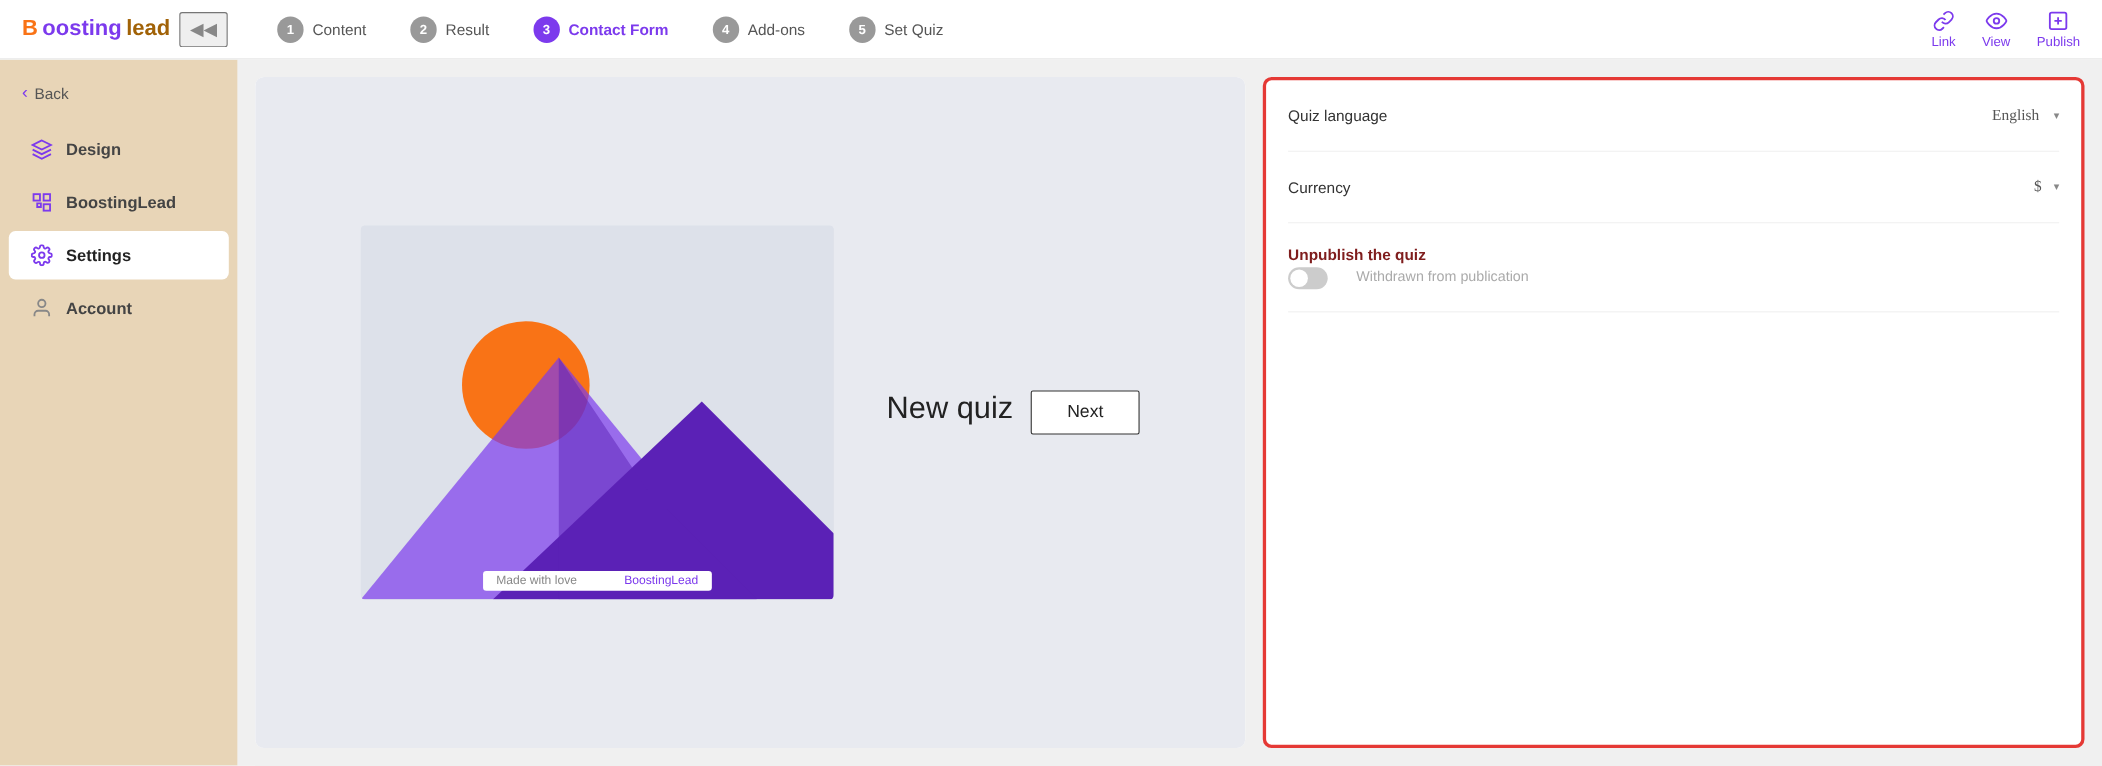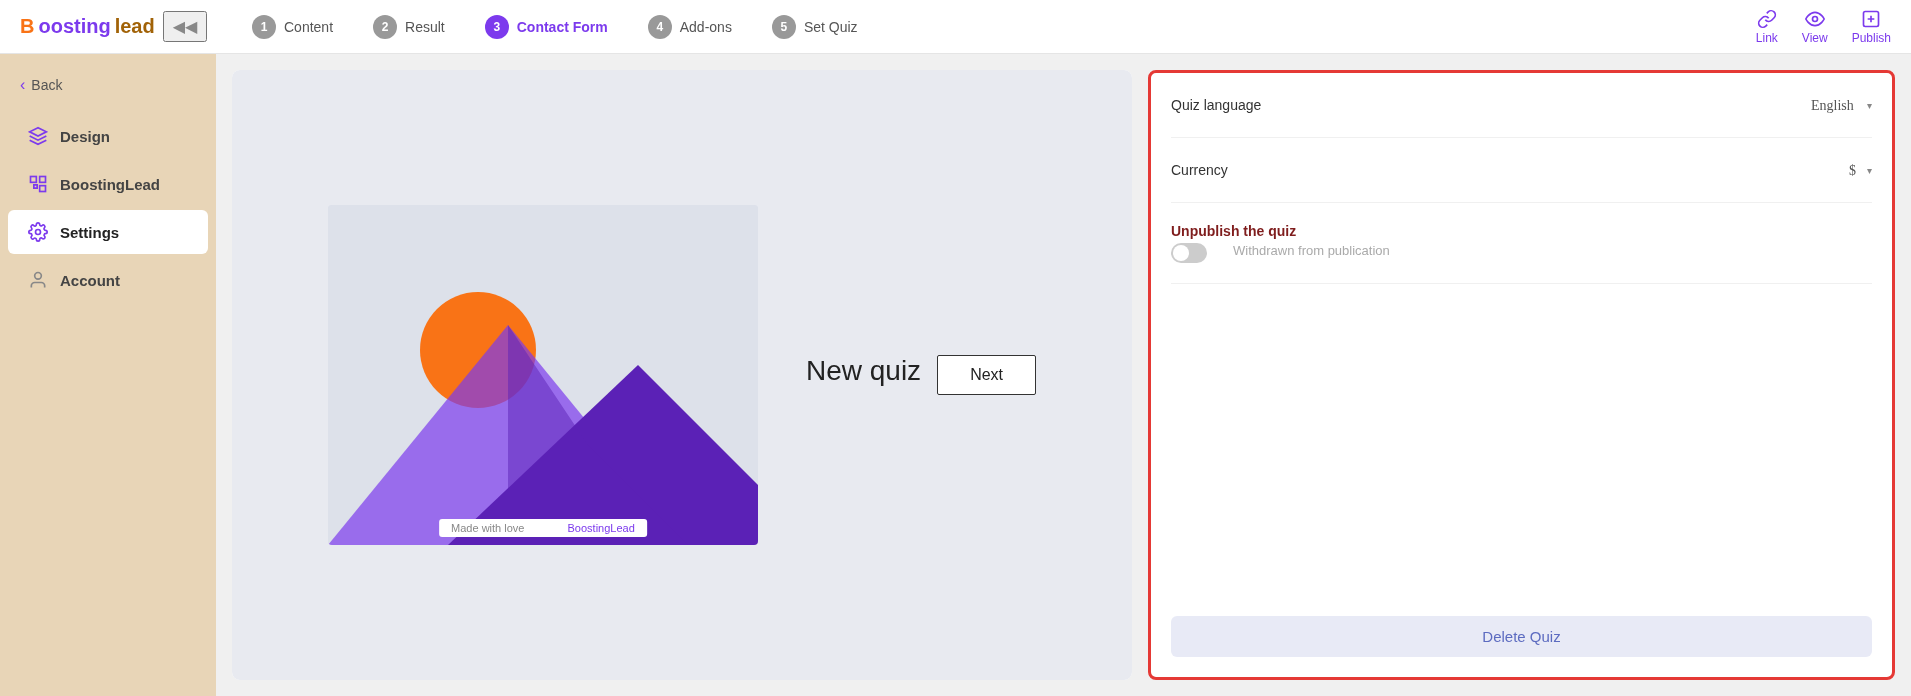--- a/index.html
+++ b/index.html
@@ -264,18 +264,17 @@
       <div>
         <div class="unpublish-label">Unpublish the quiz</div>
         <div class="toggle-row">
           <div class="toggle"></div>
           <span class="toggle-text">Withdrawn from publication</span>
         </div>
       </div>
 
       <hr class="setting-divider">
 
-      <button class="delete-quiz-btn">Delete Quiz</button>
 
     </div>
 
   </div>
 </div>
 
 </body></html>

